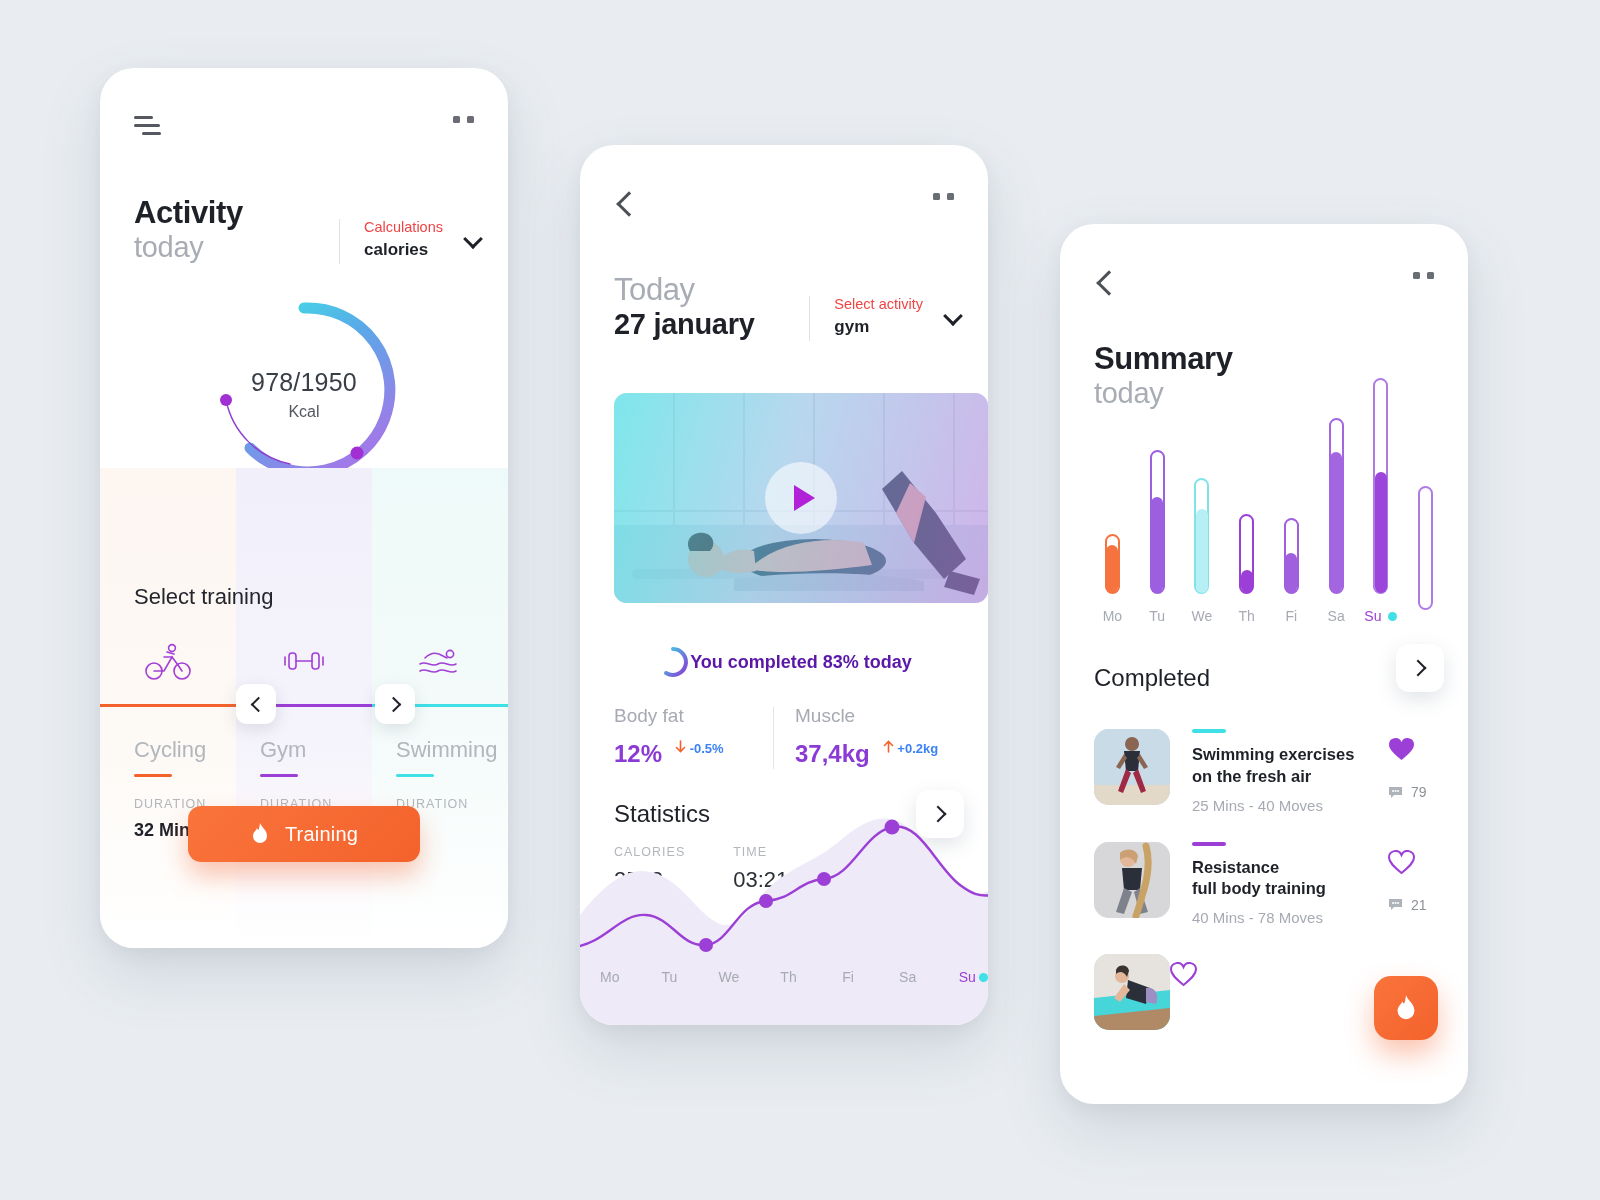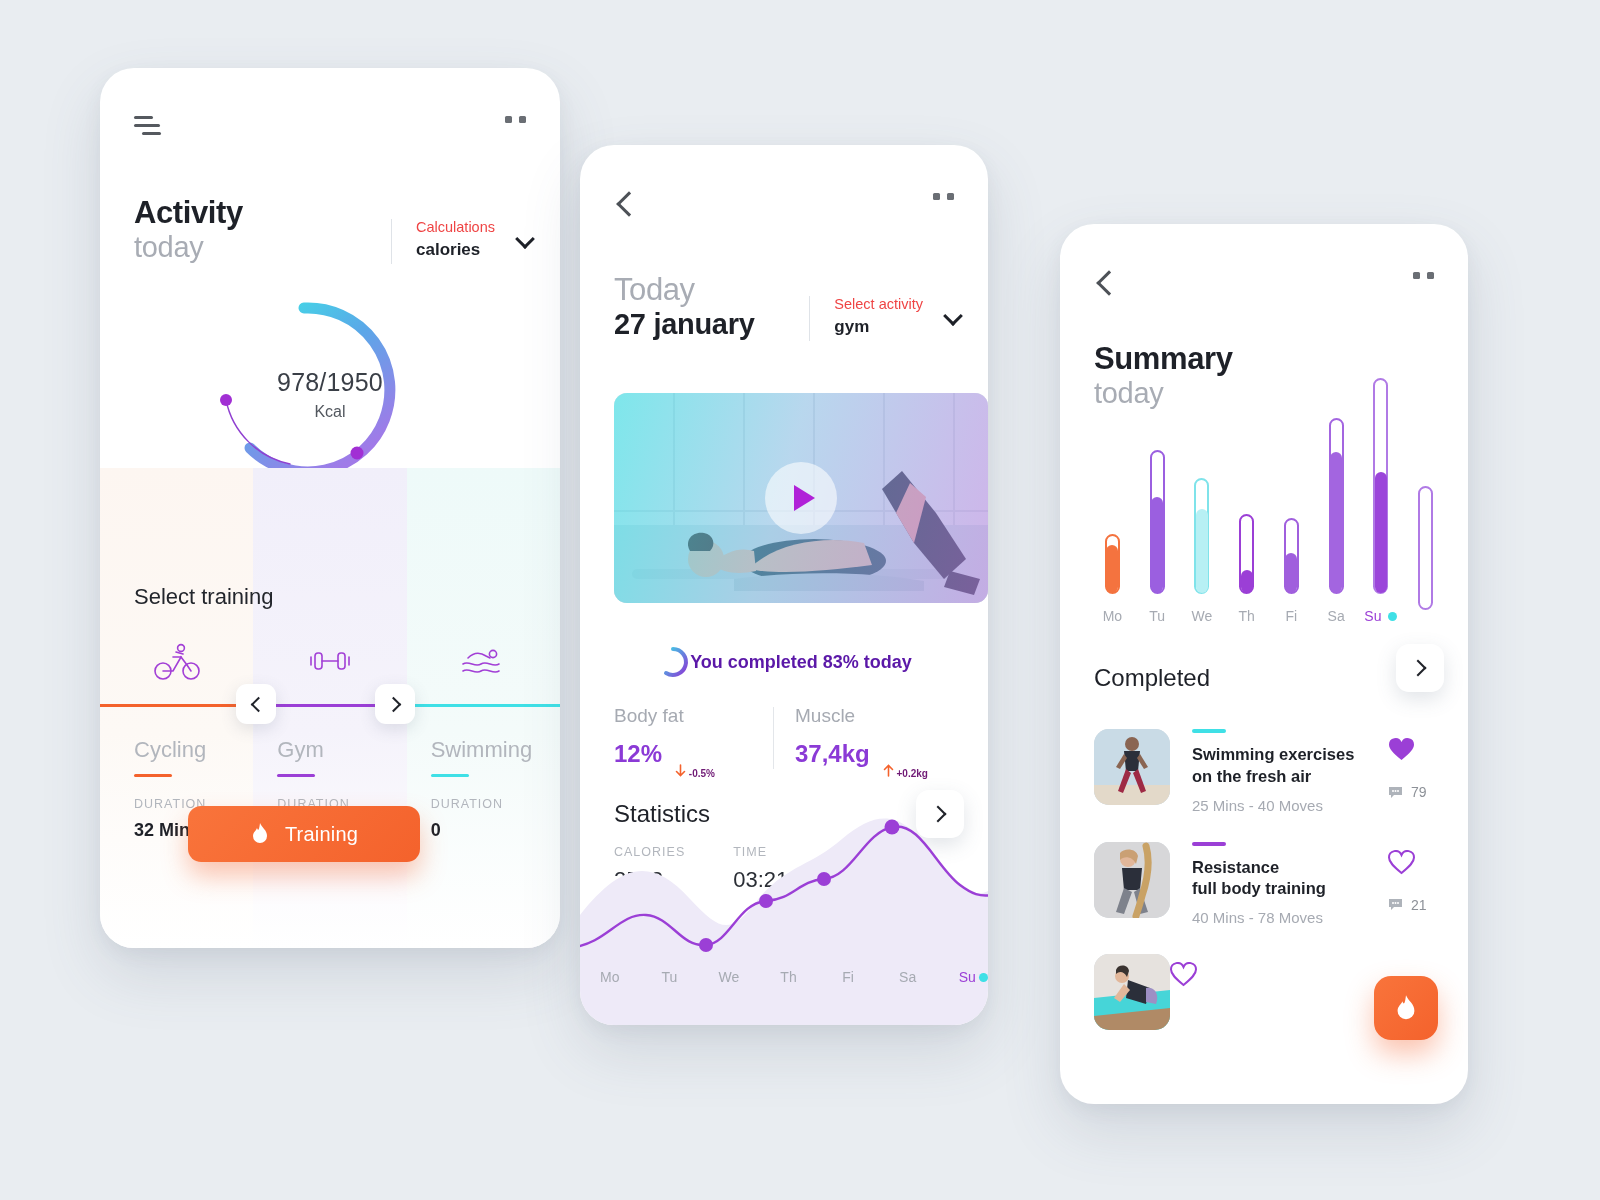--- a/index.html
+++ b/index.html
@@ -12,21 +12,21 @@
   .stage { position: relative; width: 1600px; height: 1200px; }
 
   
   .phone {
     position: absolute;
     background: #ffffff;
     border-radius: 34px;
     overflow: hidden;
     box-shadow: 0 26px 60px rgba(80,95,120,.16), 0 6px 18px rgba(80,95,120,.07);
   }
-  #phone1 { left: 100px; top: 68px;  width: 460px; height: 880px; }
+  #phone1 { left: 100px; top: 68px;  width: 408px; height: 880px; }
   #phone2 { left: 580px; top: 145px; width: 408px; height: 880px; }
   #phone3 { left: 1060px; top: 224px; width: 408px; height: 880px; }
 
   
   .topbar { position: absolute; left: 0; top: 0; width: 100%; height: 92px; }
   .hamburger { position: absolute; left: 34px; top: 48px; width: 30px; height: 20px; cursor: pointer; }
   .hamburger i { display: block; height: 3px; background: #55595f; border-radius: 2px; margin-bottom: 5px; }
   .hamburger i:nth-child(1) { width: 19px; }
   .hamburger i:nth-child(2) { width: 26px; }
   .hamburger i:nth-child(3) { width: 19px; margin-left: 8px; }
@@ -127,21 +127,21 @@
   .completed-row { position: absolute; left: 0; right: 0; top: 500px; display: flex; align-items: center; justify-content: center; }
   .completed-row .ctxt { font-size: 18px; font-weight: 700; color: #5b18a8; }
 
   .metrics { position: absolute; left: 34px; right: 34px; top: 560px; display: flex; }
   .metric { flex: 1 1 0; position: relative; }
   .metric + .metric { padding-left: 22px; }
   .metric .mdiv { position: absolute; left: 0; top: 2px; width: 1px; height: 62px; background: #e3e6ea; }
   .metric .mlbl { font-size: 19px; color: #a6aab2; margin-bottom: 13px; }
   .metric .mrow { display: flex; align-items: flex-start; gap: 13px; }
   .metric .mval { font-size: 24px; font-weight: 700; color: #8b3ad6; }
-  .metric .mdelta { font-size: 10px; font-weight: 700; color: #701a75; margin-top: 24px; }
+  .metric .mdelta { font-size: 13px; font-weight: 700; color: #3b82f6; }
 
   .stats-h { position: absolute; left: 34px; top: 655px; font-size: 24px; color: #1e2128; }
   .sq-btn {
     position: absolute; width: 48px; height: 48px; background: #fff; border-radius: 13px;
     box-shadow: 0 7px 20px rgba(80,95,120,.17); display: flex; align-items: center; justify-content: center; cursor: pointer;
   }
   .sq-btn .ar { width: 12px; height: 12px; border-right: 2.8px solid #20232a; border-bottom: 2.8px solid #20232a; transform: rotate(-45deg); margin-right: 4px; }
 
   .mini-stats { position: absolute; left: 34px; top: 700px; display: flex; gap: 48px; }
   .mini-stats .k { font-size: 12.5px; letter-spacing: 1px; color: #b2b6bd; margin-bottom: 8px; }

